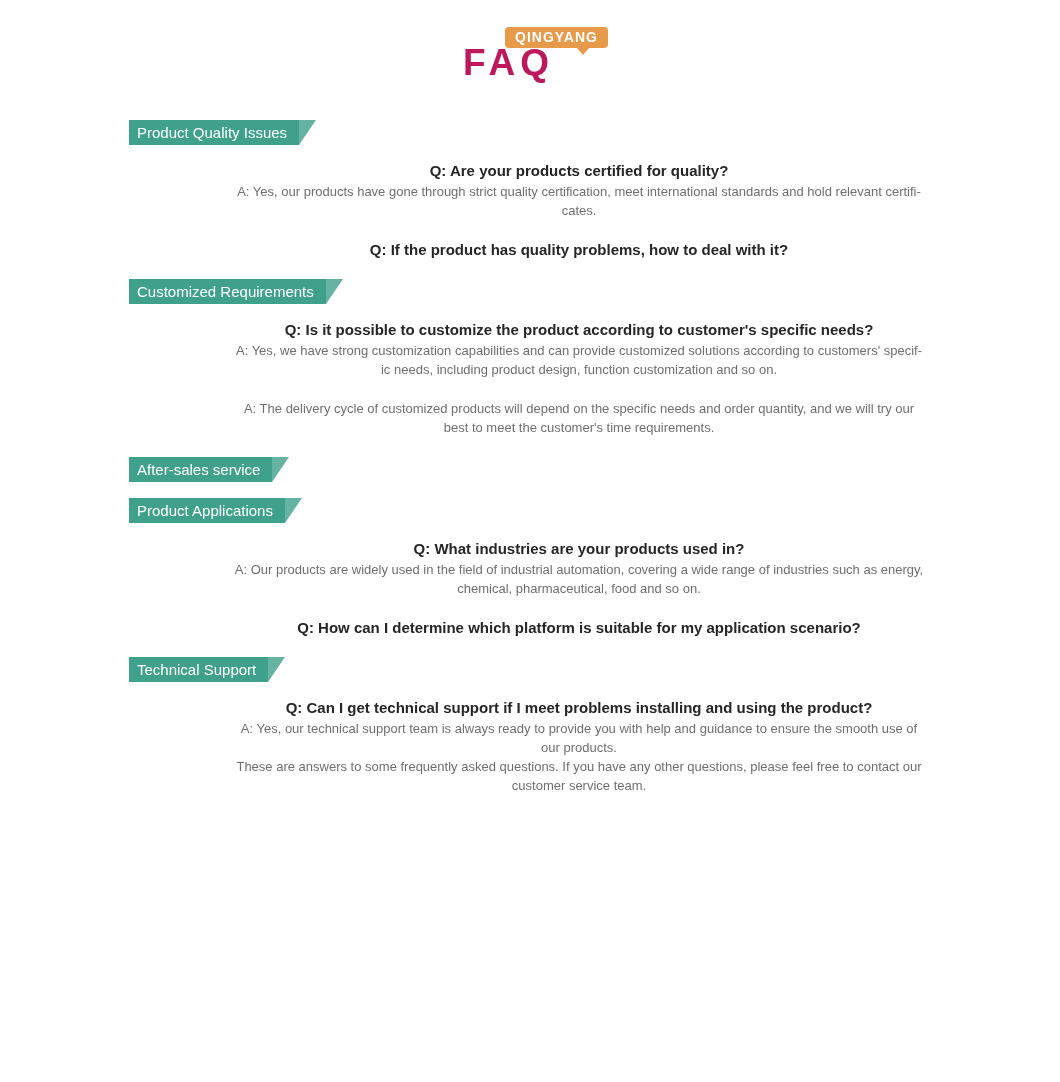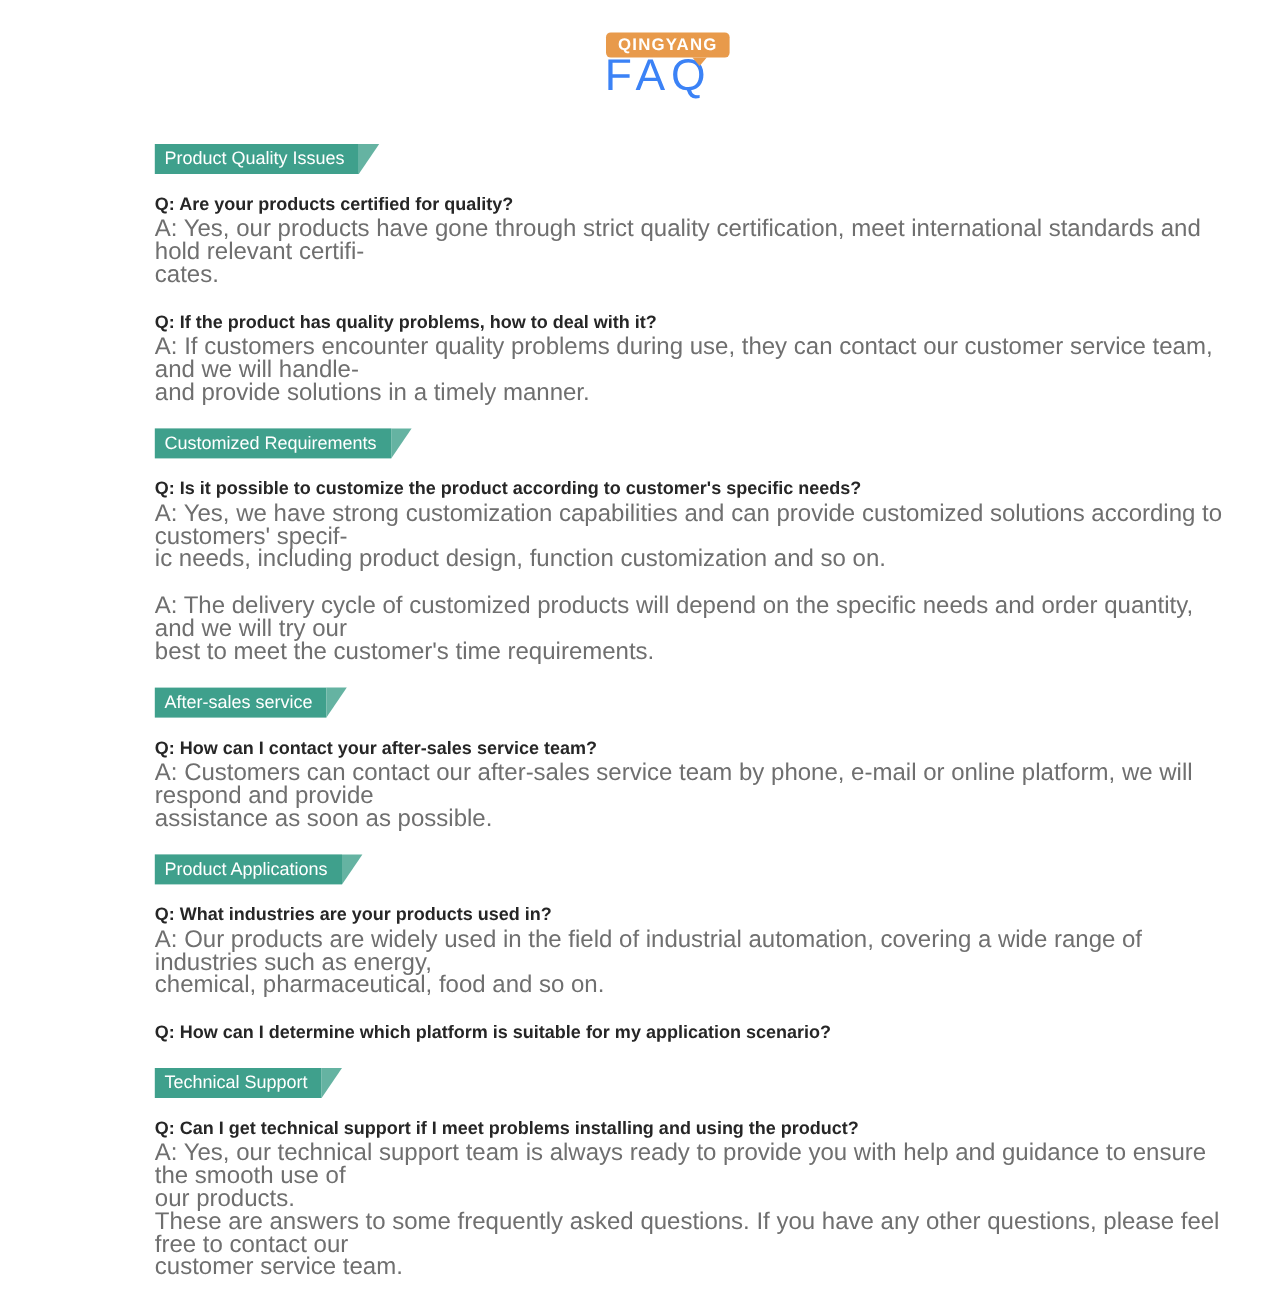--- a/index.html
+++ b/index.html
@@ -13,23 +13,23 @@
   html,body{background:#ffffff;}
   body{
     width:1060px;height:1082px;
     font-family:"Liberation Sans", sans-serif;
     position:relative;
     overflow:hidden;
   }
   
   .header{position:relative;height:118px;}
   .faq-title{
-    position:absolute;left:504px;top:42px;
+    position:absolute;left:463px;top:42px;
     font-size:37px;letter-spacing:5px;
-    color:#3b82f6;font-weight:400;
+    color:#be185d;font-weight:700;
   }
   .brand-badge{
     position:absolute;left:505px;top:27px;
     background:var(--brand-orange);
     color:#ffffff;font-size:14px;font-weight:bold;
     letter-spacing:1px;
     padding:4px 10px 4px 10px;
     border-radius:4px;
     line-height:13px;
   }
@@ -50,27 +50,27 @@
     padding:0 12px 0 8px;
     margin-bottom:16px;
   }
   .ribbon::after{
     content:'';position:absolute;left:100%;top:0;
     width:0;height:0;
     border-top:25px solid var(--accent-light);
     border-right:17px solid transparent;
   }
   .section{display:block;}
-  .qa{margin-bottom:20px;}
+  .qa{margin-bottom:20px;text-align:center;}
   .q{
     font-size:15px;font-weight:bold;color:var(--question-text);
     line-height:19px;margin-bottom:2px;white-space:pre;
   }
   .a{
-    font-size:20px;color:var(--answer-text);
+    font-size:13px;color:var(--answer-text);
     line-height:19px;white-space:pre-line;
   }
 </style>
 </head>
 <body>
 
 <div class="header">
   <div class="faq-title">FAQ</div>
   <div class="brand-badge">QINGYANG</div>
 </div>
@@ -79,45 +79,38 @@
 
   <div class="section">
     <div class="ribbon">Product Quality Issues</div>
     <div class="qa">
       <div class="q">Q: Are your products certified for quality?</div>
       <div class="a">A: Yes, our products have gone through strict quality certification, meet international standards and hold relevant certifi-
 cates.</div>
     </div>
     <div class="qa">
       <div class="q">Q: If the product has quality problems, how to deal with it?</div>
-      <div class="a">A: If customers encounter quality problems during use, they can contact our customer service team, and we will handle-
-and provide solutions in a timely manner.</div>
     </div>
   </div>
 
   <div class="section">
     <div class="ribbon">Customized Requirements</div>
     <div class="qa">
       <div class="q">Q: Is it possible to customize the product according to customer's specific needs?</div>
       <div class="a">A: Yes, we have strong customization capabilities and can provide customized solutions according to customers' specif-
 ic needs, including product design, function customization and so on.</div>
     </div>
     <div class="qa">
       <div class="a">A: The delivery cycle of customized products will depend on the specific needs and order quantity, and we will try our
 best to meet the customer's time requirements.</div>
     </div>
   </div>
 
   <div class="section">
     <div class="ribbon">After-sales service</div>
-    <div class="qa">
-      <div class="q">Q: How can I contact your after-sales service team?</div>
-      <div class="a">A: Customers can contact our after-sales service team by phone, e-mail or online platform, we will respond and provide
-assistance as soon as possible.</div>
-    </div>
   </div>
 
   <div class="section">
     <div class="ribbon">Product Applications</div>
     <div class="qa">
       <div class="q">Q: What industries are your products used in?</div>
       <div class="a">A: Our products are widely used in the field of industrial automation, covering a wide range of industries such as energy,
 chemical, pharmaceutical, food and so on.</div>
     </div>
     <div class="qa">

